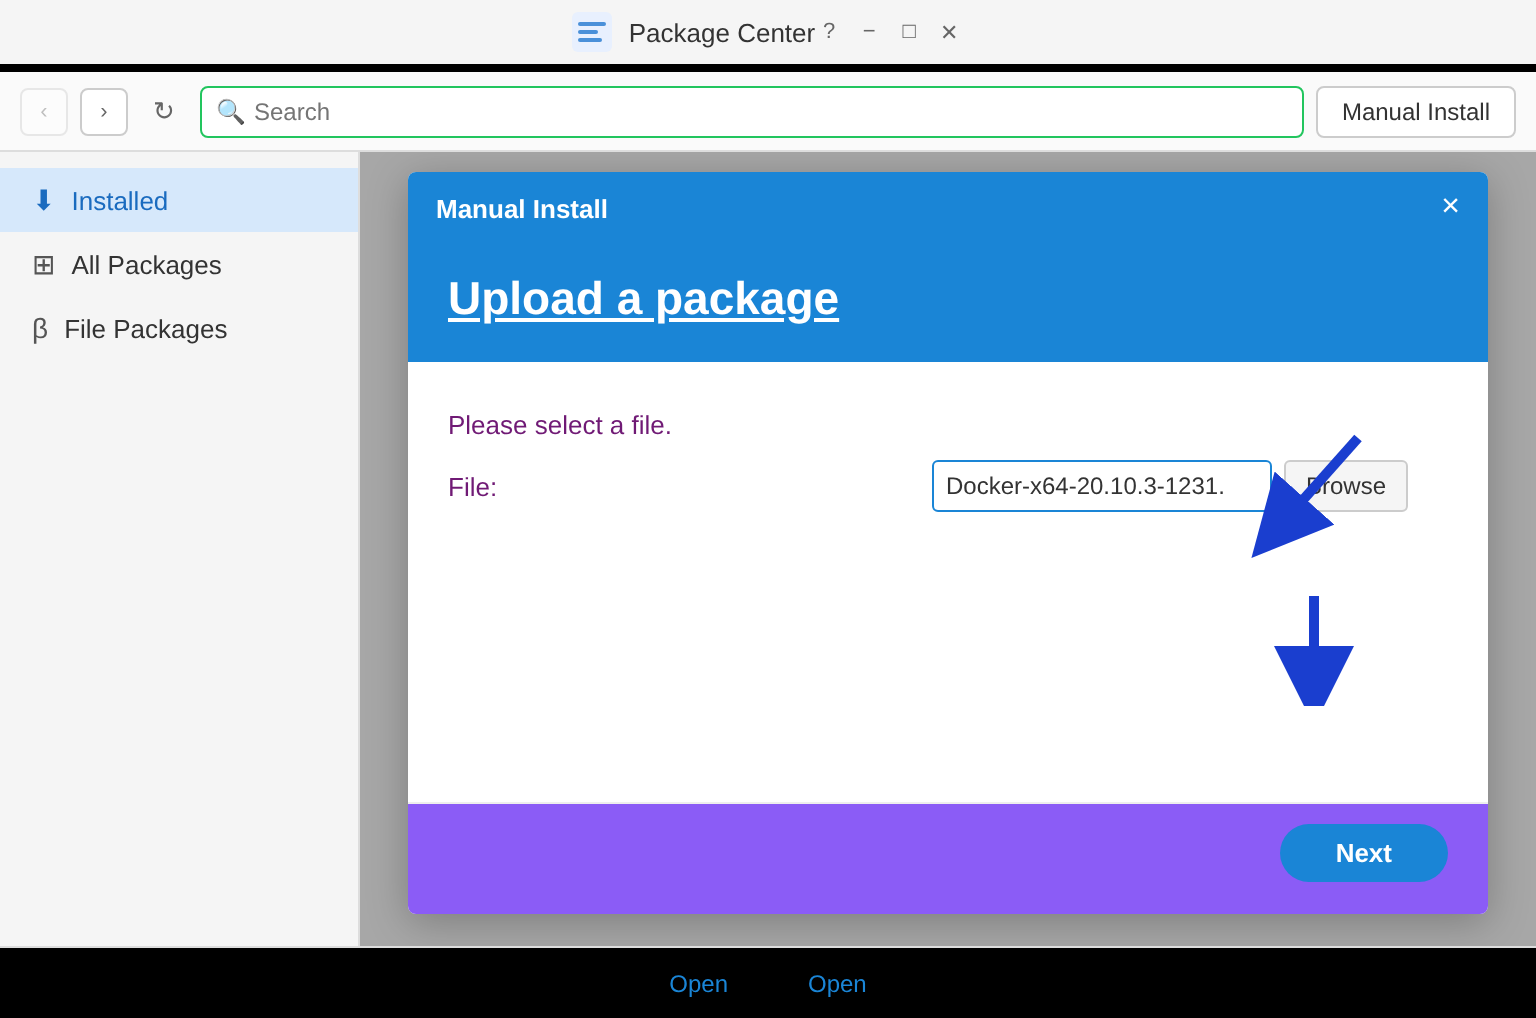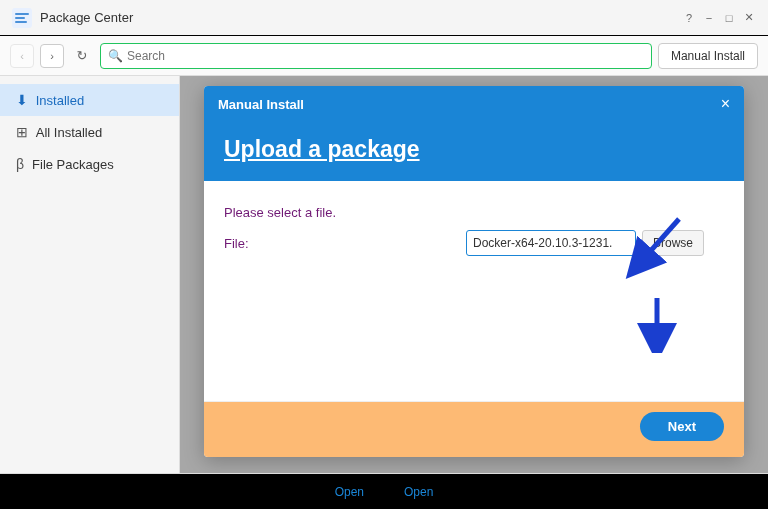--- a/index.html
+++ b/index.html
@@ -10,26 +10,26 @@
       width: 768px;
       height: 509px;
       overflow: hidden;
       display: flex;
       flex-direction: column;
     }
 
     
     .title-bar {
       background: #f5f5f5;
-      border-bottom: 1px solid #000000;
+      border-bottom: 4px solid #000000;
       height: 36px;
       display: flex;
       align-items: center;
       padding: 0 12px;
-      justify-content: space-between;
+      justify-content: center;
     }
     .title-bar-left {
       display: flex;
       align-items: center;
       gap: 8px;
     }
     .app-icon {
       width: 20px;
       height: 20px;
     }
@@ -285,21 +285,21 @@
       background: #f5f5f5;
       border-radius: 3px;
       font-size: 12px;
       color: #333;
       cursor: pointer;
     }
 
     
     .modal-footer {
       padding: 10px 20px 16px;
-      background: #fdba74;
+      background: #8b5cf6;
       display: flex;
       justify-content: flex-end;
       border-top: 1px solid #eee;
       position: relative;
     }
     .next-btn {
       background: #1a85d6;
       color: #fff;
       border: none;
       border-radius: 20px;
@@ -357,21 +357,21 @@
 
 <div class="main-layout">
 
   <div class="sidebar">
     <div class="sidebar-item active">
       <span class="sidebar-icon">⬇</span>
       <span>Installed</span>
     </div>
     <div class="sidebar-item">
       <span class="sidebar-icon">⊞</span>
-      <span>All Installed</span>
+      <span>All Packages</span>
     </div>
     <div class="sidebar-item">
       <span class="sidebar-icon">β</span>
       <span>File Packages</span>
     </div>
   </div>
 
   <div class="content-area">
     <div class="modal-overlay">
       <div class="modal">

